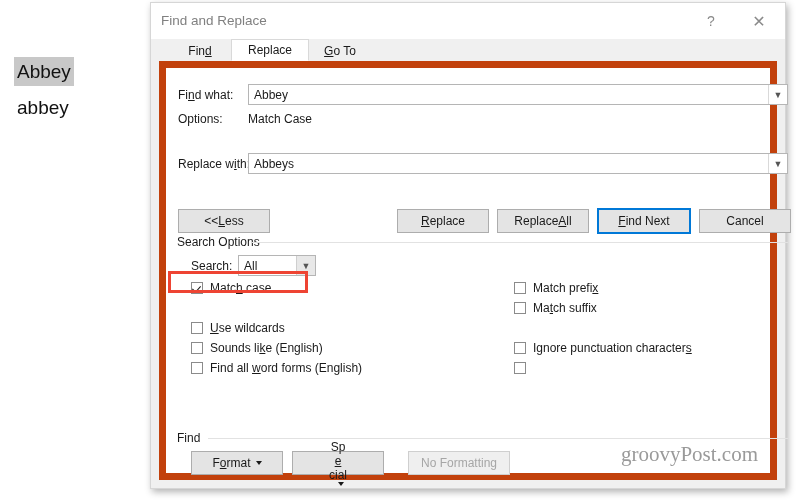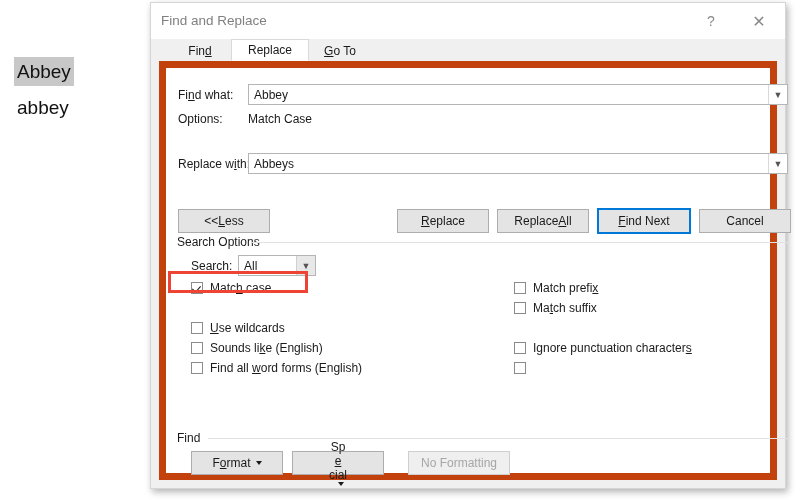--- a/index.html
+++ b/index.html
@@ -322,16 +322,17 @@
     <div class="btn" style="left:25px;top:383px;width:92px;">
       F<span class="u">o</span>rmat<span class="caret-down"></span>
     </div>
     <div class="btn" style="left:126px;top:383px;width:92px;flex-direction:column;">
       Sp<span class="u">e</span>cial<span class="caret-down"></span>
     </div>
     <div class="btn disabled" style="left:242px;top:383px;width:102px;">
       <span>No Formatting</span>
     </div>
 
+    <div id="watermark">groovyPost.com</div>
   </div>
 
   <div id="match-case-highlight" style="left:17px;top:268px;width:140px;height:22px;"></div>
 </div>
 
 </body></html>

